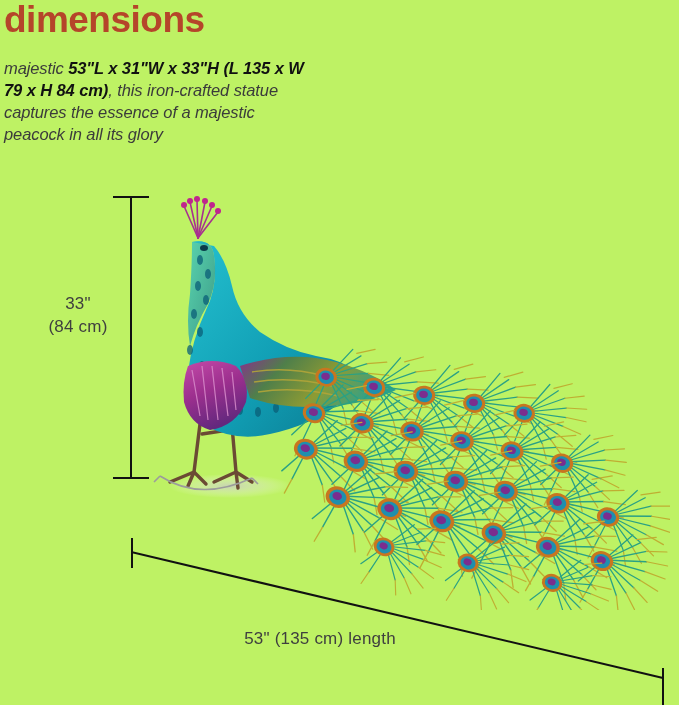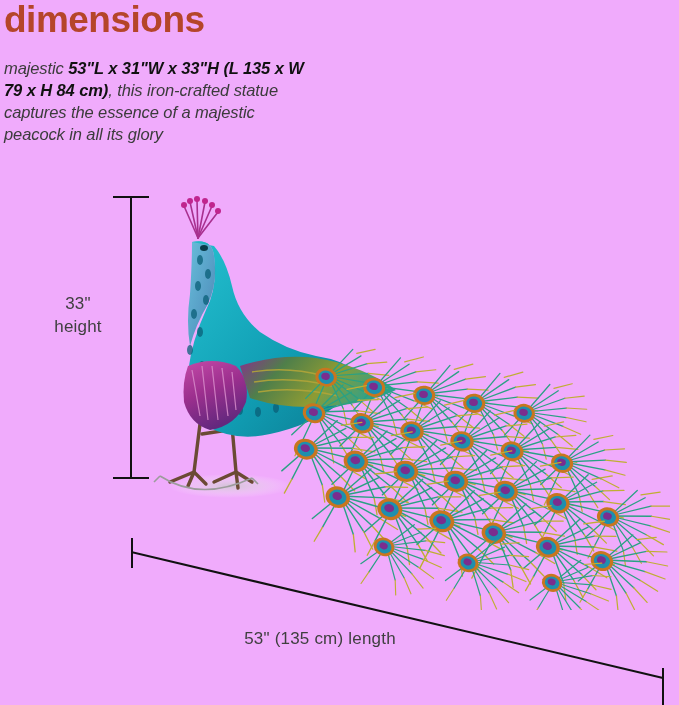--- a/index.html
+++ b/index.html
@@ -10,21 +10,21 @@
   }
   body {
     font-family: "Liberation Sans", sans-serif;
     -webkit-font-smoothing: antialiased;
   }
 
   #page {
     position: relative;
     width: 679px;
     height: 705px;
-    background: #f0abfc;
+    background: #bef264;
     overflow: hidden;
   }
 
   
   #title {
     position: absolute;
     left: 4px;
     top: -2px;
     font-size: 37px;
     font-weight: 600;
@@ -144,21 +144,21 @@
   <div id="desc">
     <span>majestic </span><b>53"L x 31"W x 33"H</b> <b>(L 135 x W 79 x H 84 cm)</b><span>, this iron-crafted statue captures the essence of a majestic peacock in all its glory</span>
   </div>
 
   <div class="rule" id="h-cap-top"></div>
   <div class="rule" id="h-line"></div>
   <div class="rule" id="h-cap-bottom"></div>
 
   <div id="height-label">
     <div>33"</div>
-    <div>height</div>
+    <div>(84 cm)</div>
   </div>
 
   <div class="rule" id="l-cap-left"></div>
   <div class="rule" id="l-cap-right"></div>
   <svg id="l-diagonal" viewBox="0 0 534 160">
     <line x1="0" y1="22" x2="532" y2="148" stroke="#111111" stroke-width="2"></line>
   </svg>
 
   <div id="length-label">53" (135 cm) length</div>
 

